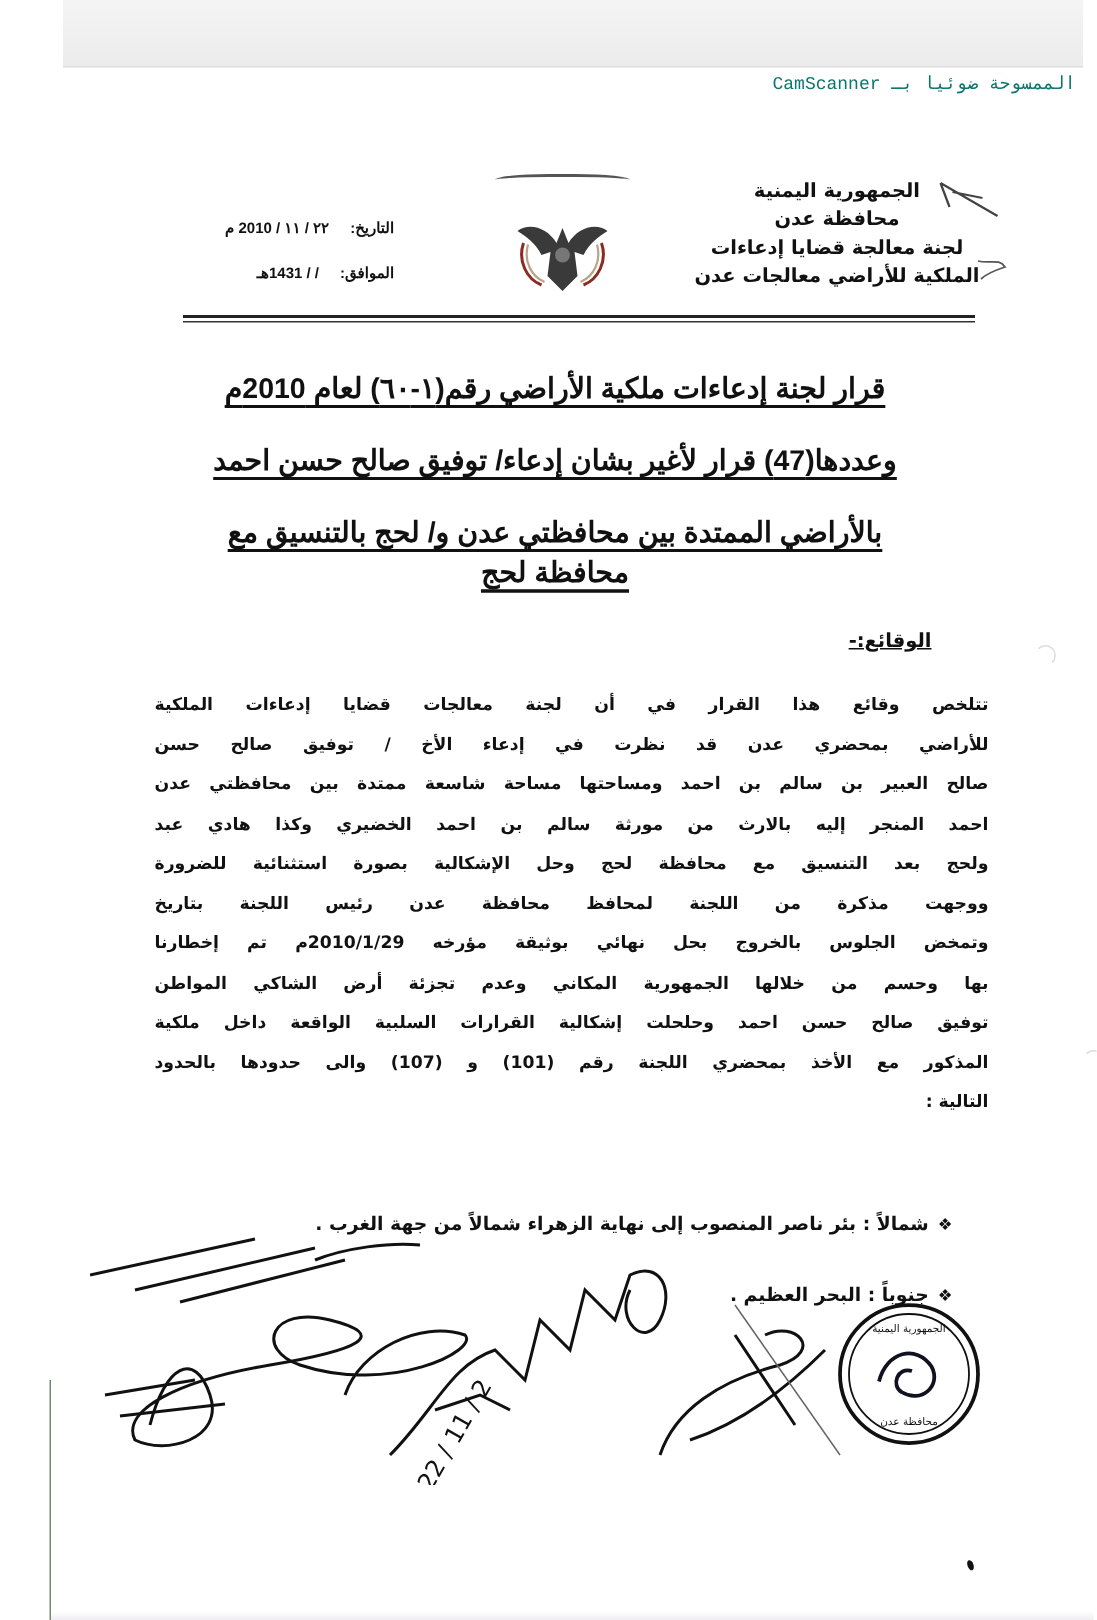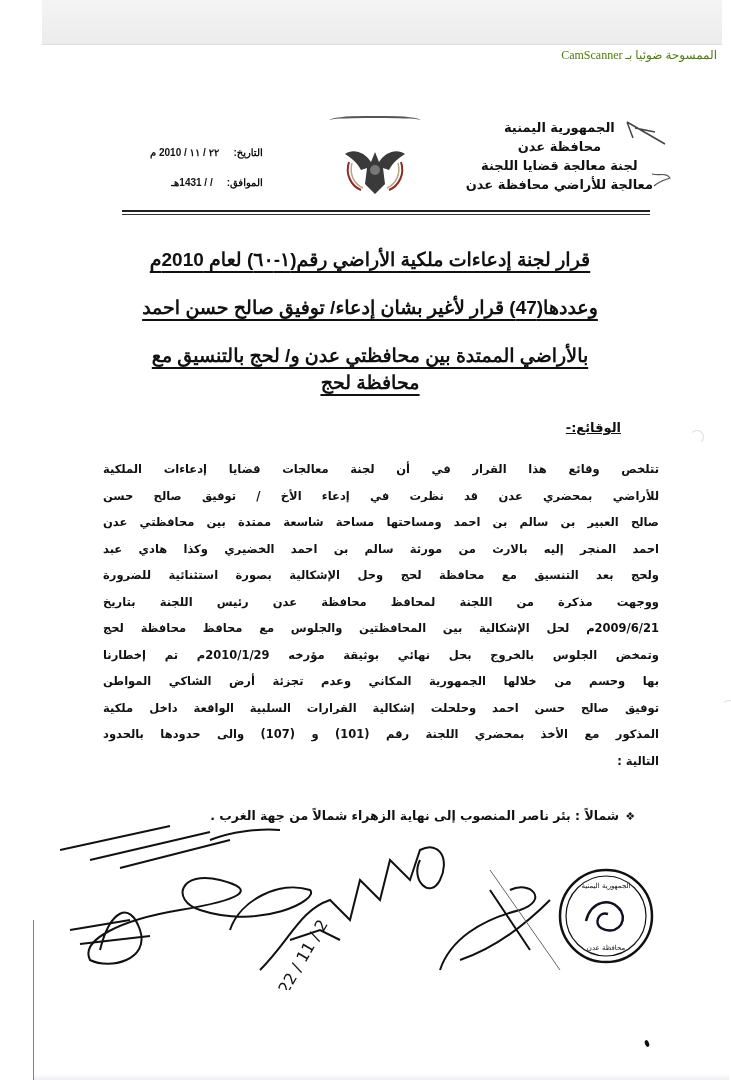--- a/index.html
+++ b/index.html
@@ -5,22 +5,22 @@
   html, body { margin:0; padding:0; }
   body {
     width:731px; height:1080px; background:#ffffff; position:relative; overflow:hidden;
     font-family:"DejaVu Sans", sans-serif; color:#111;
   }
   .scan-top {
     position:absolute; left:42px; top:0; width:680px; height:44px;
     background:linear-gradient(#f4f4f4, #ececec); border-bottom:1px solid #ddd;
   }
   .watermark {
-    position:absolute; right:14px; top:48px; font-size:12px; color:#4d7c0f;
-    font-family:Liberation Serif, serif; direction:rtl;
+    position:absolute; right:14px; top:48px; font-size:12px; color:#0f766e;
+    font-family:Liberation Mono, monospace; direction:rtl;
   }
   .page-edge-left {
     position:absolute; left:33px; top:920px; width:1px; height:160px; background:#2f5f2f; opacity:.7;
   }
   .page-edge-bottom {
     position:absolute; left:34px; right:2px; bottom:0; height:6px;
     background:linear-gradient(#fff,#f1eef3);
   }
   .letterhead { position:absolute; left:120px; top:112px; width:535px; height:100px; }
   .lh-right {
@@ -71,22 +71,22 @@
 
 <div class="scan-top"></div>
 <div class="watermark">الممسوحة ضوئيا بـ CamScanner</div>
 <div class="page-edge-left"></div>
 <div class="page-edge-bottom"></div>
 
 <div class="letterhead">
   <div class="lh-right">
     <div>الجمهورية اليمنية</div>
     <div>محافظة عدن</div>
-    <div>لجنة معالجة قضايا اللجنة</div>
-    <div>معالجة للأراضي محافظة عدن</div>
+    <div>لجنة معالجة قضايا إدعاءات</div>
+    <div>الملكية للأراضي معالجات عدن</div>
   </div>
   <div class="lh-center">
     <span class="basmala"></span>
     <svg class="emblem" width="72" height="56" viewBox="0 0 72 56">
       <path d="M6 14 C14 8 26 12 32 22 L36 12 L40 22 C46 12 58 8 66 14 C60 18 54 22 50 30 L44 28 L46 44 L36 54 L26 44 L28 28 L22 30 C18 22 12 18 6 14 Z" fill="#3a3a3a"></path>
       <path d="M10 22 C6 34 12 46 22 50" stroke="#8b2b22" stroke-width="2" fill="none"></path>
       <path d="M62 22 C66 34 60 46 50 50" stroke="#8b2b22" stroke-width="2" fill="none"></path>
       <path d="M13 23 C10 34 15 44 24 48" stroke="#b9a58a" stroke-width="1.5" fill="none"></path>
       <path d="M59 23 C62 34 57 44 48 48" stroke="#b9a58a" stroke-width="1.5" fill="none"></path>
       <circle cx="36" cy="30" r="5" fill="#777"></circle>
@@ -121,31 +121,33 @@
 </div>
 
 <div class="section-head">الوقائع:-</div>
 <div class="body-text">
   <span class="line">تتلخص وقائع هذا القرار في أن لجنة معالجات قضايا إدعاءات الملكية</span>
   <span class="line">للأراضي بمحضري عدن قد نظرت في إدعاء الأخ / توفيق صالح حسن</span>
   <span class="line">صالح العبير بن سالم بن احمد ومساحتها مساحة شاسعة ممتدة بين محافظتي عدن</span>
   <span class="line">احمد المنجر إليه بالارث من مورثة سالم بن احمد الخضيري وكذا هادي عبد</span>
   <span class="line">ولحج بعد التنسيق مع محافظة لحج وحل الإشكالية بصورة استثنائية للضرورة</span>
   <span class="line">ووجهت مذكرة من اللجنة لمحافظ محافظة عدن رئيس اللجنة بتاريخ</span>
-  <span class="line">2009/6/21م لحل الإشكالية بين المحافظتين والجلوس مع محافظ محافظة لحج</span>
   <span class="line">وتمخض الجلوس بالخروج بحل نهائي بوثيقة مؤرخه 2010/1/29م تم إخطارنا</span>
   <span class="line">بها وحسم من خلالها الجمهورية المكاني وعدم تجزئة أرض الشاكي المواطن</span>
   <span class="line">توفيق صالح حسن احمد وحلحلت إشكالية القرارات السلبية الواقعة داخل ملكية</span>
   <span class="line">المذكور مع الأخذ بمحضري اللجنة رقم (101) و (107) والى حدودها بالحدود</span>
   <span class="line last">التالية :</span>
 </div>
 
 <div class="bullets">
   <div>
     <span class="bullet-icon">❖</span><span>شمالاً : بئر ناصر المنصوب إلى نهاية الزهراء شمالاً من جهة الغرب .</span>
+  </div>
+  <div style="margin-left:auto;">
+    <span class="bullet-icon">❖</span><span>جنوباً : البحر العظيم .</span>
   </div>
 </div>
 
 <svg class="signatures" viewBox="0 0 620 170" width="620" height="170">
   <g stroke="#111" stroke-width="2" fill="none">
     <path d="M0 30 L110 6 M30 40 L150 12 M60 48 L170 20"></path>
     <path d="M150 20 C170 12 200 8 220 10"></path>
     <path d="M40 130 C50 90 70 80 80 110 C90 140 50 150 30 140 C20 120 60 100 120 90 C180 80 200 70 160 60 C120 50 110 80 140 90 C200 110 260 80 250 70 C220 60 180 80 170 110"></path>
     <path d="M10 110 L70 100 M20 124 L90 116"></path>
   </g>

